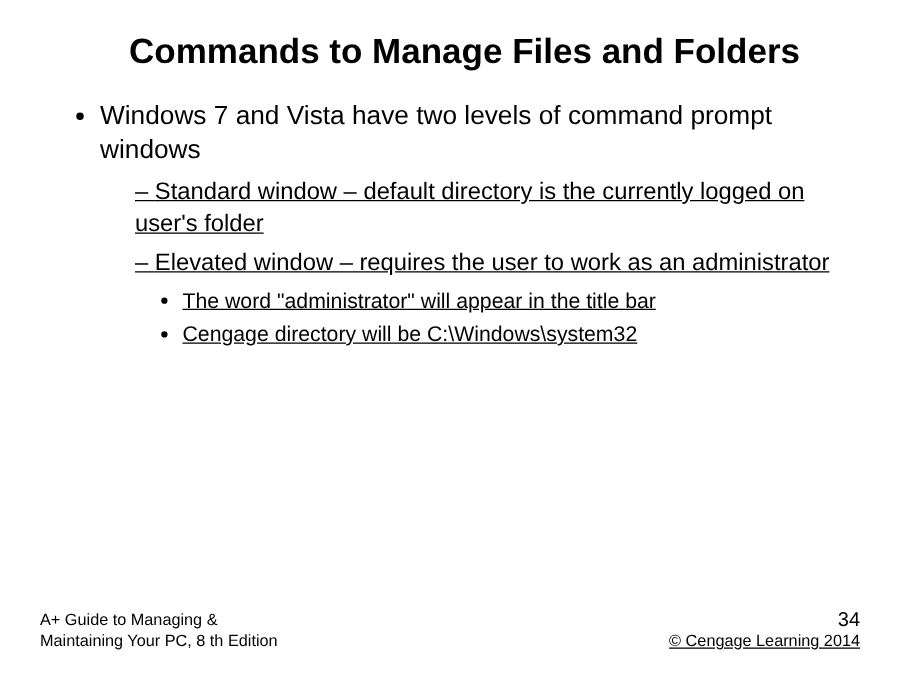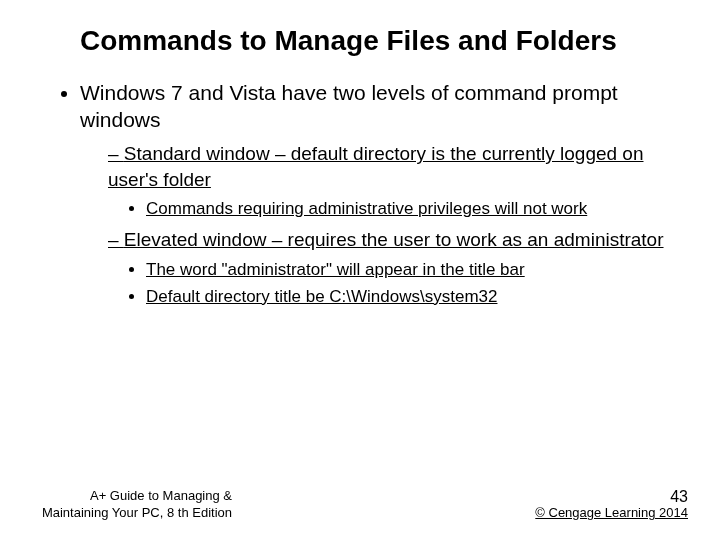--- a/index.html
+++ b/index.html
@@ -14,21 +14,21 @@
   }
   .slide {
     box-sizing: border-box;
     padding: 24px 32px 0 32px;
     width: 720px;
     height: 540px;
     position: relative;
   }
   .title {
     font-size: 28px;
-    text-align: left;
+    text-align: right;
     margin: 0 auto 21px auto;
     line-height: 1.2;
     max-width: 560px;
   }
   ul.level1 {
     list-style: disc;
     margin: 12px;
     padding-left: 36px;
     font-size: 21px;
     line-height: 1.3;
@@ -63,21 +63,20 @@
     right: 32px;
     bottom: 18px;
     font-size: 13px;
     line-height: 1.3;
   }
   .footer-left {
     position: absolute;
     left: 0;
     bottom: 0;
     max-width: 200px;
-    text-align: right;
   }
   .footer-center {
     position: absolute;
     left: 0;
     right: 0;
     bottom: 0;
     text-align: right;
     text-decoration: underline;
   }
   .footer-right {
@@ -92,39 +91,34 @@
 
 <div class="slide">
   <h1 class="title">Commands to Manage Files and Folders</h1>
 
   <ul class="level1">
     <li>
       <span>Windows 7 and Vista have two levels of command prompt windows</span>
       <ul class="level2">
         <li>
           <span>Standard window – default directory is the currently logged on user's folder</span>
-          <ul class="level3">
-            <li>
-              <span>Commands requiring administrative privileges will not work</span>
-            </li>
-          </ul>
         </li>
         <li>
           <span>Elevated window – requires the user to work as an administrator</span>
           <ul class="level3">
             <li>
               <span>The word "administrator" will appear in the title bar</span>
             </li>
             <li>
-              <span>Default directory title be C:\Windows\system32</span>
+              <span>Cengage directory will be C:\Windows\system32</span>
             </li>
           </ul>
         </li>
       </ul>
     </li>
   </ul>
 
   <div class="footer">
     <div class="footer-left">A+ Guide to Managing &amp; Maintaining Your PC, 8 th Edition</div>
     <div class="footer-center">© Cengage Learning  2014</div>
-    <div class="footer-right">43</div>
+    <div class="footer-right">34</div>
   </div>
 </div>
 
 </body></html>

